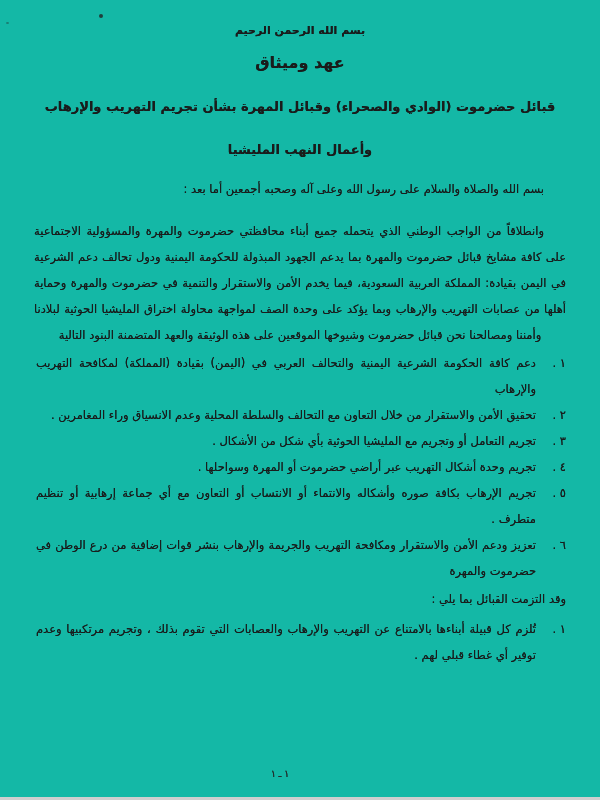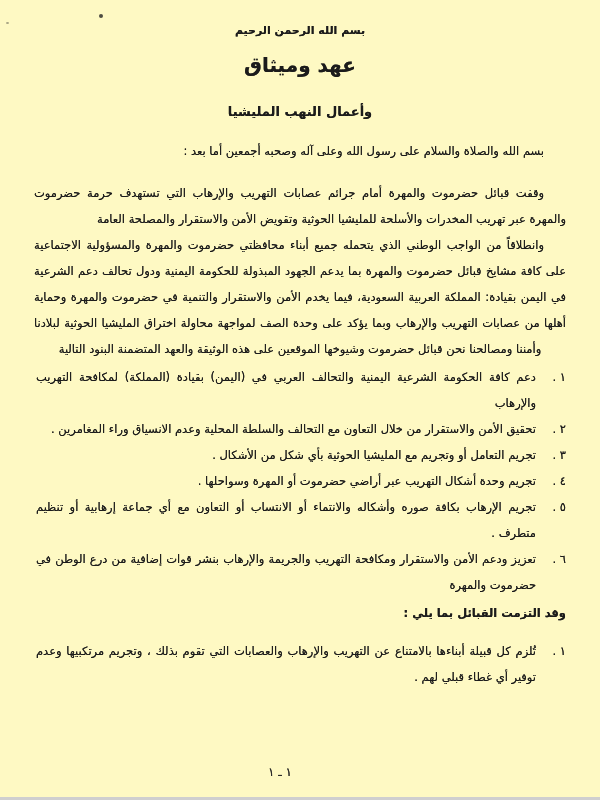--- a/index.html
+++ b/index.html
@@ -5,34 +5,34 @@
   html,body{margin:0;padding:0;}
   body{
     width:600px;height:800px;overflow:hidden;
     background:#e9e9e9;
     font-family:"DejaVu Sans", sans-serif;
   }
   .page{
     position:relative;
     width:600px;height:800px;
     box-sizing:border-box;
-    background:#fef9c3;
+    background:#14b8a6;
     border-bottom:3px solid #cfcfcf;
     padding:24px 34px 10px 34px;
     direction:rtl;
     color:#1b1b1b;
     text-shadow:0 0 0.6px rgba(10,10,10,0.75);
   }
   .center{text-align:center;}
   .basmala{
     font-size:11px;font-weight:bold;
     margin:0 0 16px 0;
   }
   .doc-heading{
-    font-size:20px;font-weight:bold;
+    font-size:16px;font-weight:bold;
     margin:0 0 18px 0;
     letter-spacing:0.5px;
   }
   .doc-title{
     font-size:13px;font-weight:bold;
     line-height:33px;
     margin:0 0 10px 0;
   }
   .body-text{
     font-size:11.5px;
@@ -60,29 +60,30 @@
     text-align:right;
     white-space:nowrap;
   }
   .clause-body{
     flex:1 1 auto;
     text-align:justify;
     text-align-last:right;
     padding-left:2px;
   }
   .commit-heading{
-    margin:2px 0 12px 0;
-    font-weight:bold;
+    margin:2px 0 4px 0;
+    font-weight:normal;
   }
   .footer{
     position:absolute;
     left:0;right:40px;bottom:18px;
     text-align:center;
-    font-size:12px;
+    font-size:10px;
     color:#2a2a2a;
+    font-family:Liberation Serif, serif;
   }
   .speck{
     position:absolute;
     background:#222;
     border-radius:50%;
     opacity:.8;
   }
   .speck.s1{width:4px;height:4px;top:14px;right:497px;}
   .speck.s2{width:3px;height:2px;top:22px;left:6px;opacity:.4;}
 </style>
@@ -91,28 +92,28 @@
 
 <div class="page">
 
   <div class="speck s1"></div>
   <div class="speck s2"></div>
 
   <p class="basmala center">بسم الله الرحمن الرحيم</p>
 
   <p class="doc-heading center">عهد وميثاق</p>
 
+  <p class="doc-title center">قبائل حضرموت (الوادي والصحراء) وقبائل المهرة بشأن تجريم التهريب والإرهاب</p>
 
   <p class="doc-title center">وأعمال النهب المليشيا</p>
 
   <div class="body-text">
 
     <p class="opening">بسم الله والصلاة والسلام على رسول الله وعلى آله وصحبه أجمعين أما بعد :</p>
 
-    <p class="para">وقفت قبائل حضرموت والمهرة أمام جرائم عصابات التهريب والإرهاب التي تستهدف حرمة حضرموت والمهرة عبر تهريب المخدرات والأسلحة للمليشيا الحوثية وتقويض الأمن والاستقرار والمصلحة العامة</p>
 
     <p class="para center-last">وانطلاقاً من الواجب الوطني الذي يتحمله جميع أبناء محافظتي حضرموت والمهرة والمسؤولية الاجتماعية على كافة مشايخ قبائل حضرموت والمهرة بما يدعم الجهود المبذولة للحكومة اليمنية ودول تحالف دعم الشرعية في اليمن بقيادة: المملكة العربية السعودية، فيما يخدم الأمن والاستقرار والتنمية في حضرموت والمهرة وحماية أهلها من عصابات التهريب والإرهاب وبما يؤكد على وحدة الصف لمواجهة محاولة اختراق المليشيا الحوثية لبلادنا وأمننا ومصالحنا نحن قبائل حضرموت وشيوخها الموقعين على هذه الوثيقة والعهد المتضمنة البنود التالية</p>
 
     <div class="clauses">
 
       <div class="clause">
         <span class="clause-num">١ .</span>
         <span class="clause-body">دعم كافة الحكومة الشرعية اليمنية والتحالف العربي في (اليمن) بقيادة (المملكة) لمكافحة التهريب والإرهاب</span>
       </div>
 

